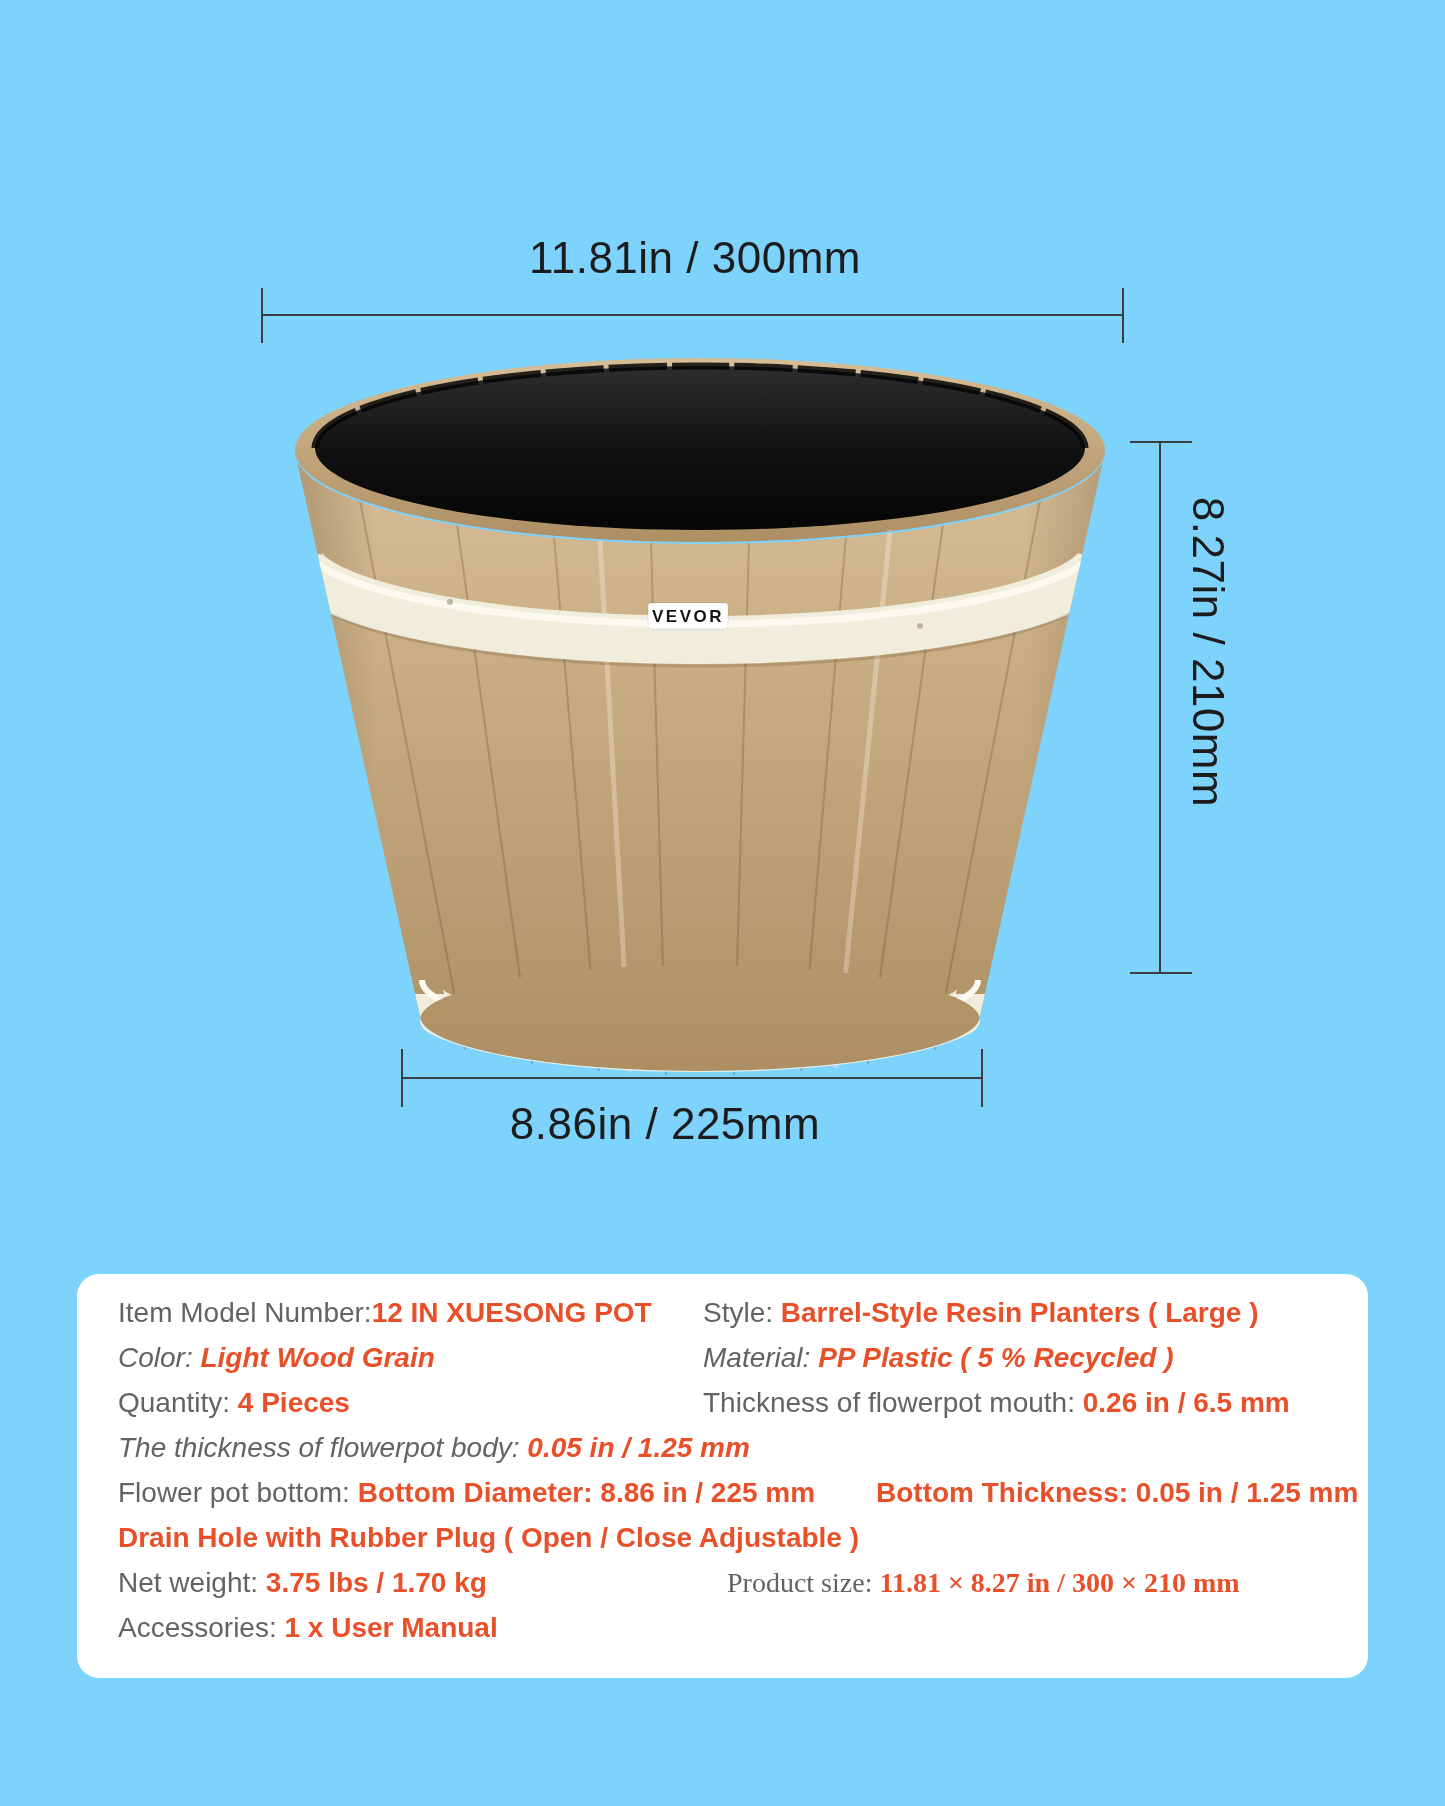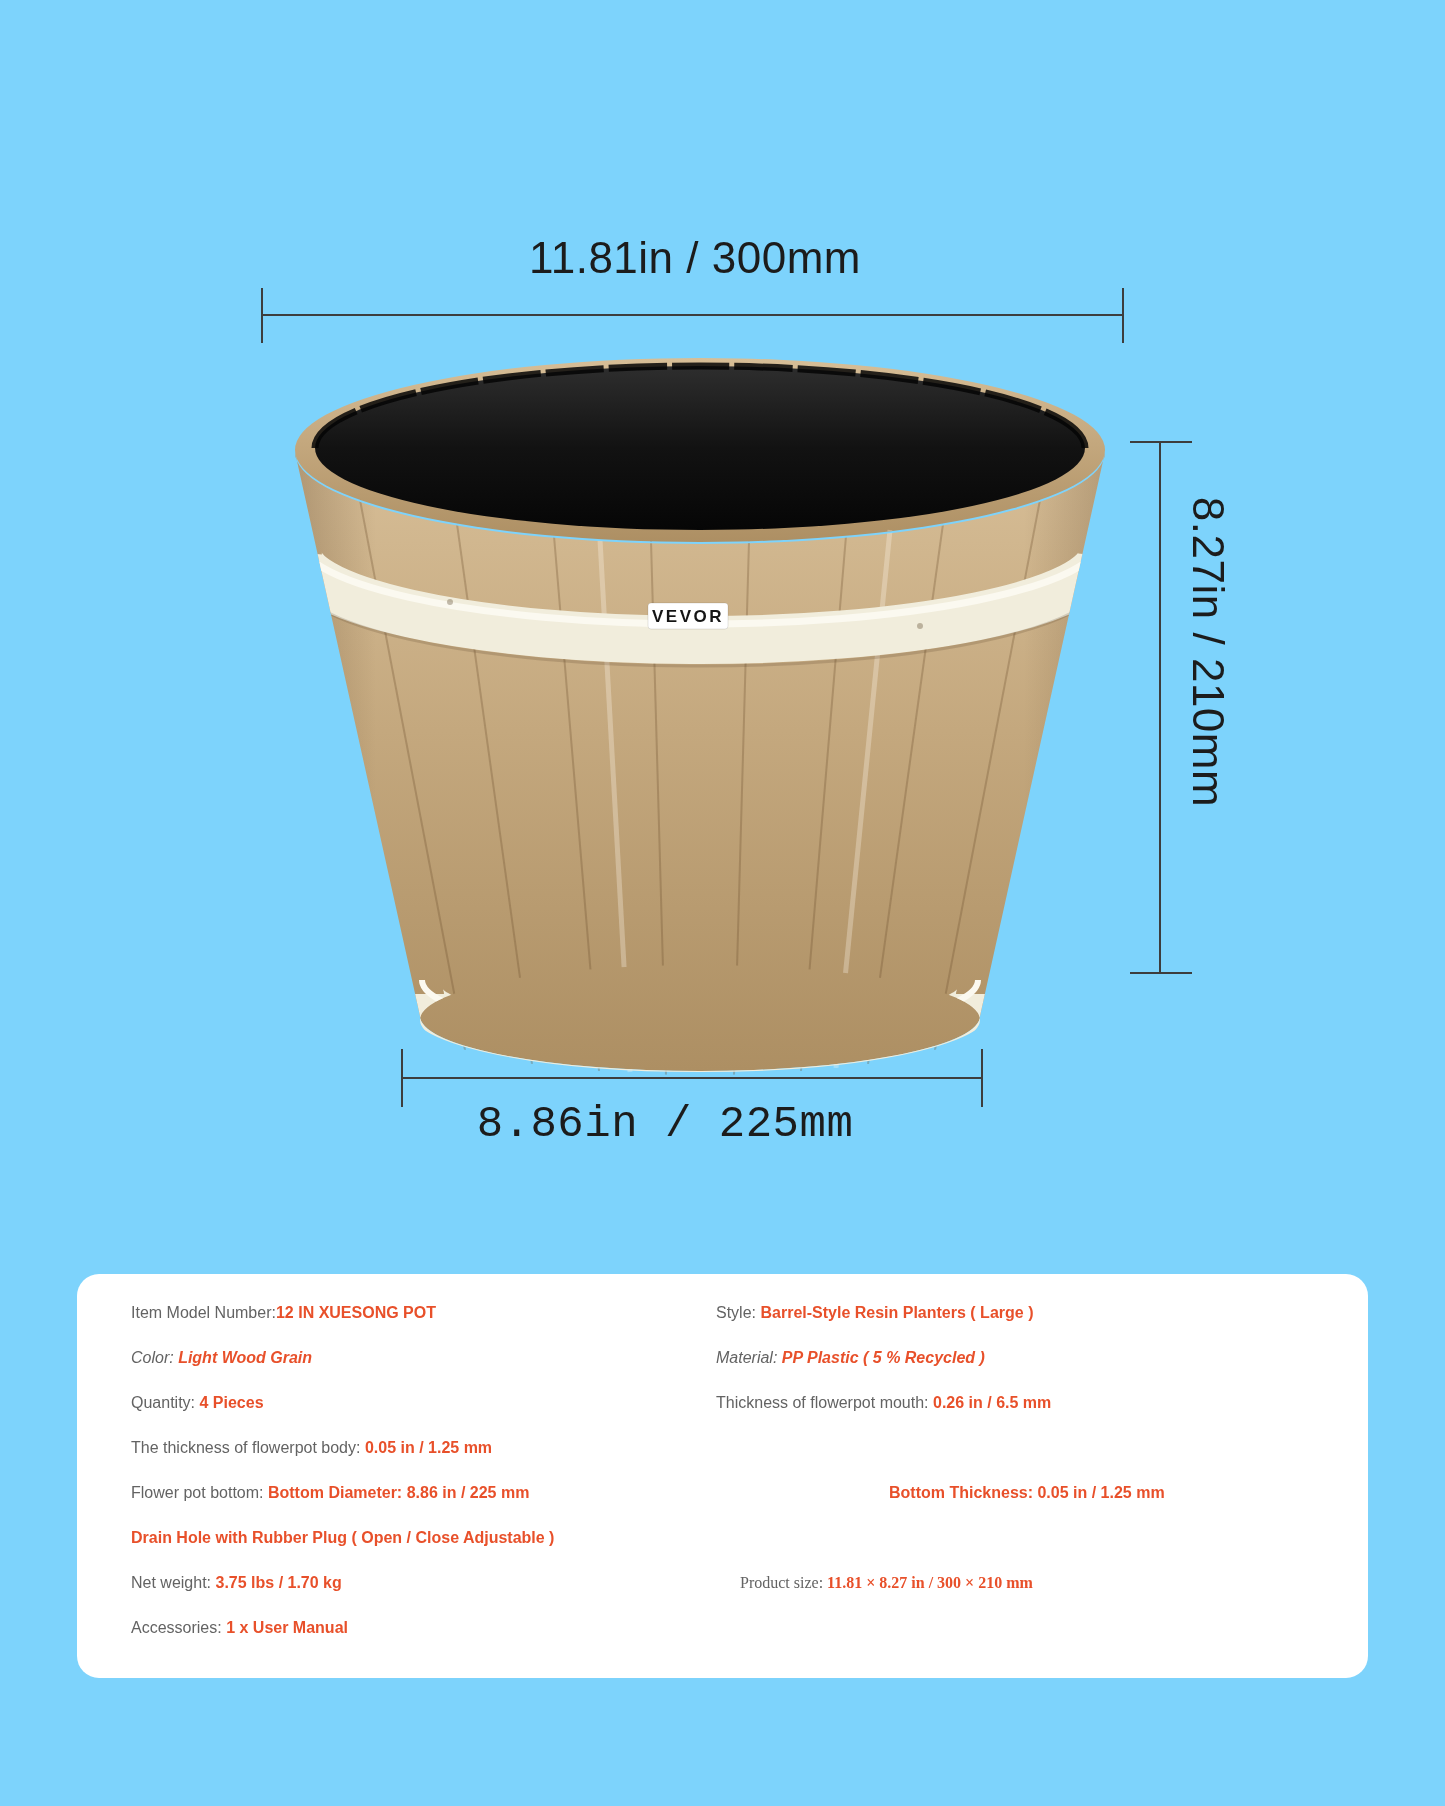--- a/index.html
+++ b/index.html
@@ -5,21 +5,21 @@
   html,body{margin:0;padding:0;}
   body{font-family:"Liberation Sans",sans-serif;}
   #stage{position:relative;width:1445px;height:1806px;background:#7dd3fc;overflow:hidden;}
 
   
   .dim-line{position:absolute;background:#3D3D3D;}
   .dim-text{position:absolute;color:#1C1C1C;font-size:44px;line-height:52px;text-align:center;white-space:nowrap;letter-spacing:0.5px;}
 
   
   #panel{position:absolute;left:77px;top:1274px;width:1291px;height:404px;background:#FFFFFF;border-radius:22px;}
-  .row{position:absolute;left:17px;right:0;height:45px;line-height:45px;font-size:16px;}
+  .row{position:absolute;left:4px;right:0;height:45px;line-height:45px;font-size:28px;}
   .pair{position:absolute;top:0;white-space:nowrap;}
   .lab{color:#636363;}
   .val{color:#E8502A;font-weight:700;}
 </style>
 </head>
 <body>
 
 <div id="stage">
 
   <div class="dim-text" style="left:395px;top:232px;width:600px;">11.81in / 300mm</div>
@@ -28,21 +28,21 @@
   <div class="dim-line" style="left:1122px;top:288px;width:2px;height:55px;"></div>
 
   <div class="dim-line" style="left:1159px;top:442px;width:2px;height:532px;"></div>
   <div class="dim-line" style="left:1130px;top:441px;width:62px;height:2px;"></div>
   <div class="dim-line" style="left:1130px;top:972px;width:62px;height:2px;"></div>
   <div class="dim-text" style="left:908px;top:626px;width:600px;transform:rotate(90deg);">8.27in / 210mm</div>
 
   <div class="dim-line" style="left:402px;top:1077px;width:580px;height:2px;"></div>
   <div class="dim-line" style="left:401px;top:1049px;width:2px;height:58px;"></div>
   <div class="dim-line" style="left:981px;top:1049px;width:2px;height:58px;"></div>
-  <div class="dim-text" style="left:365px;top:1098px;width:600px;font-family:Liberation Mono, monospace;">8.86in / 225mm</div>
+  <div class="dim-text" style="left:365px;top:1098px;width:600px;">8.86in / 225mm</div>
 
   <svg style="position:absolute;left:280px;top:340px;" width="840" height="750" viewBox="0 0 840 750">
     <defs>
       <linearGradient id="wood" x1="0" y1="0" x2="0" y2="1">
         <stop offset="0" stop-color="#D7BE97"></stop>
         <stop offset="0.45" stop-color="#C4A87E"></stop>
         <stop offset="1" stop-color="#AD8F63"></stop>
       </linearGradient>
       <linearGradient id="sideShade" x1="0" y1="0" x2="1" y2="0">
         <stop offset="0" stop-color="rgba(80,55,30,0.28)"></stop>
@@ -127,21 +127,21 @@
     <div class="row" style="top:106px;">
       <span class="pair" style="left:37px;">
         <span class="lab">Quantity: </span><span class="val">4 Pieces</span>
       </span>
       <span class="pair" style="left:622px;">
         <span class="lab">Thickness of flowerpot mouth: </span><span class="val">0.26 in / 6.5 mm</span>
       </span>
     </div>
 
     <div class="row" style="top:151px;">
-      <span class="pair" style="left:37px;">
+      <span class="pair" style="left:37px;font-style:italic;">
         <span class="lab">The thickness of flowerpot body: </span><span class="val">0.05 in / 1.25 mm</span>
       </span>
     </div>
 
     <div class="row" style="top:196px;">
       <span class="pair" style="left:37px;">
         <span class="lab">Flower pot bottom: </span><span class="val">Bottom Diameter: 8.86 in / 225 mm</span>
       </span>
       <span class="pair" style="left:795px;">
         <span class="lab"></span><span class="val">Bottom Thickness: 0.05 in / 1.25 mm</span>

